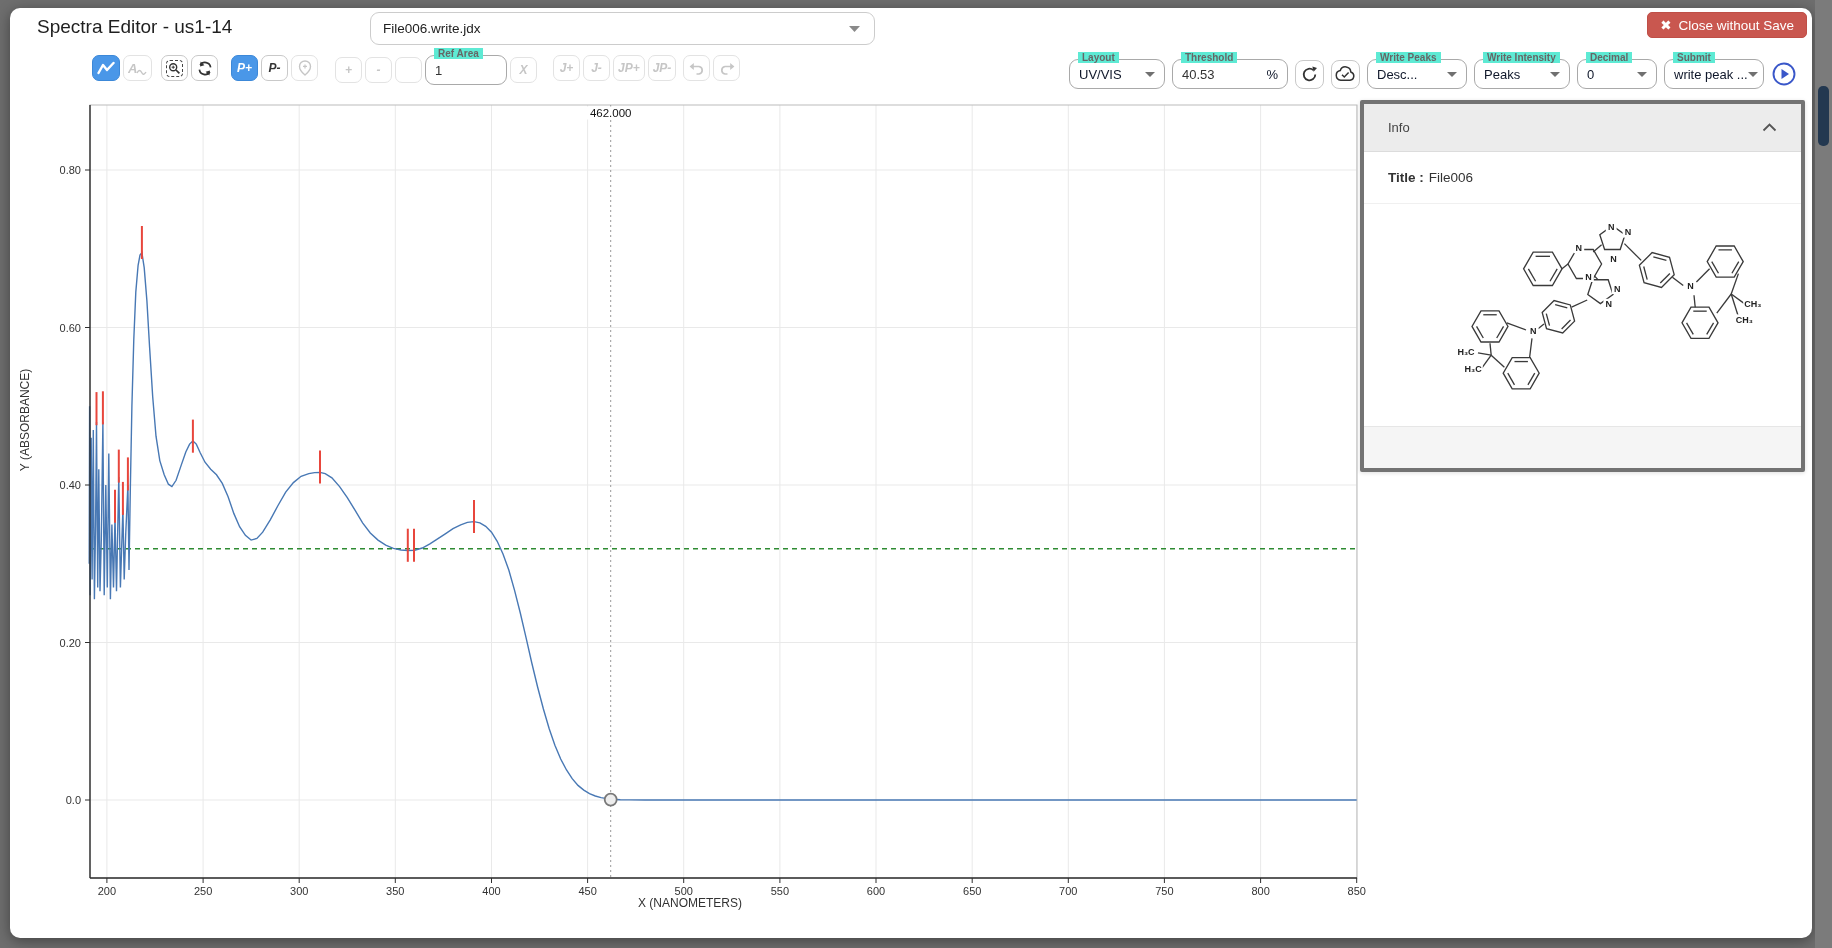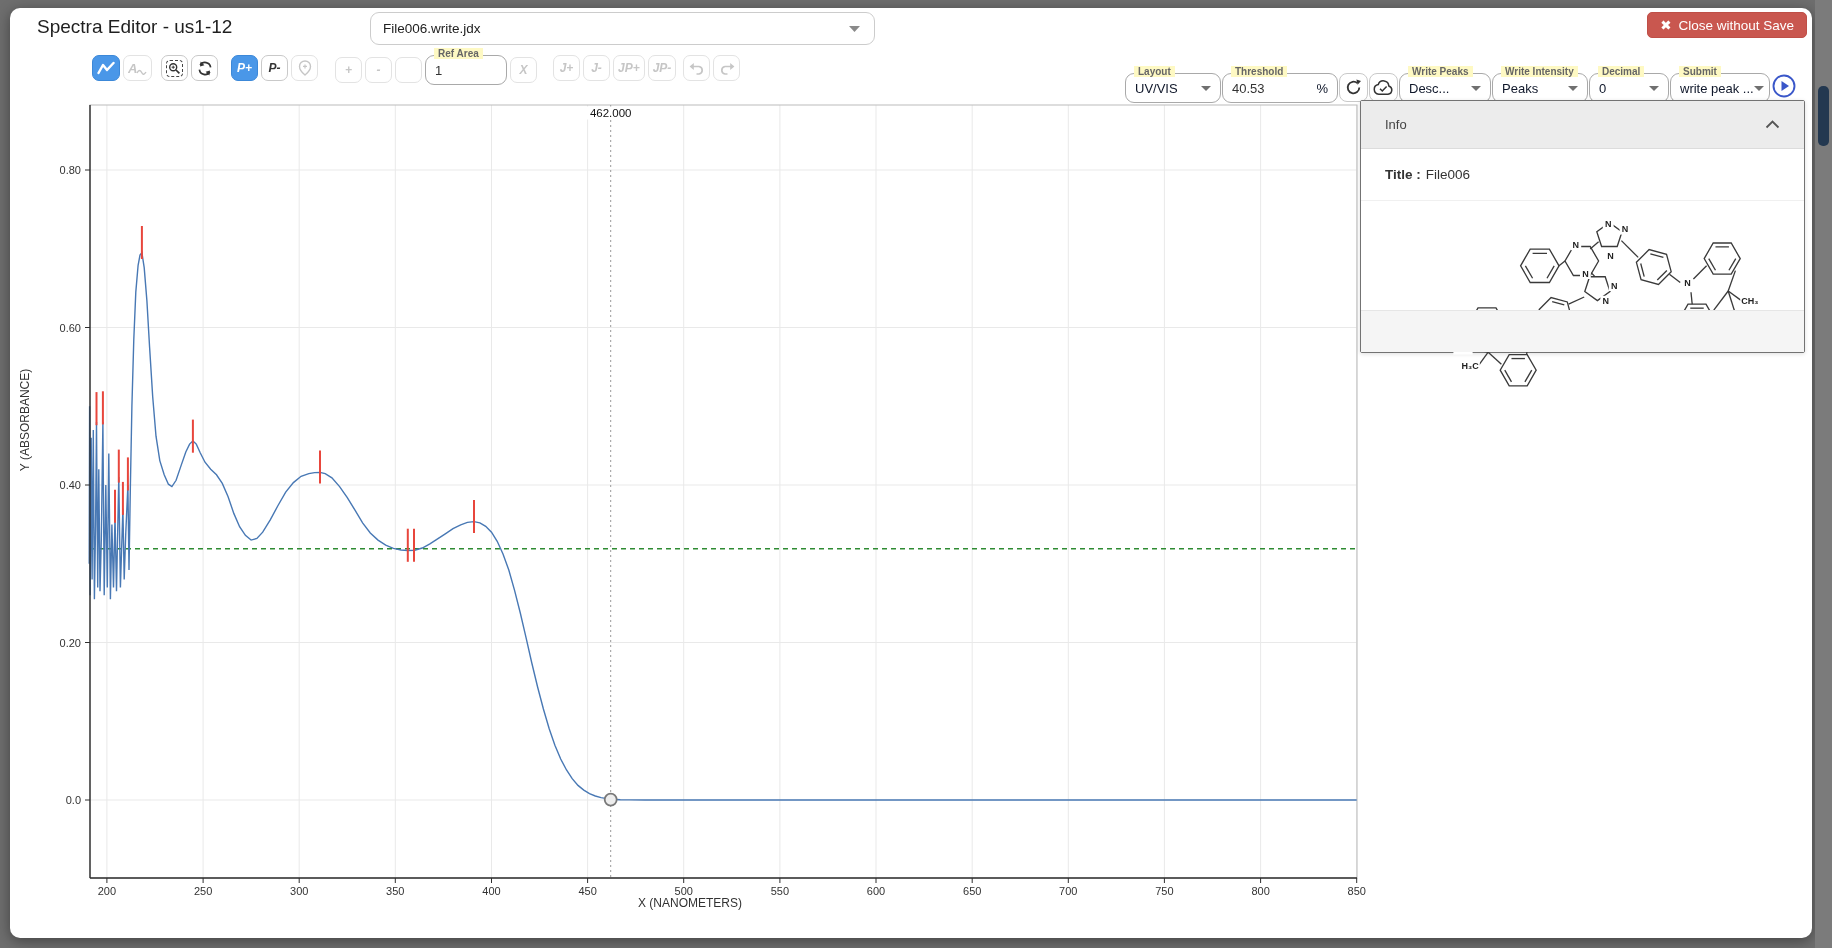--- a/index.html
+++ b/index.html
@@ -43,29 +43,29 @@
   .tbtn.active { background:#4a97e8; border-color:#3c88d8; color:#fff; }
   .tbtn.disabled { color:#c6c6c6; border-color:#e3e3e3; cursor:default; }
   .dashedbox { border:1.5px dashed #444; border-radius:4px; padding:1px; display:inline-flex; }
   .flip { transform:scaleX(-1); }
   
   .fset {
     position:relative; height:30px; border:1px solid #a9a9a9; border-radius:9px; background:#fff;
     display:flex; align-items:center; padding:0 9px;
   }
   .fset .lbl {
-    position:absolute; top:-8px; left:8px; background:#fef9c3; padding:0 4px;
+    position:absolute; top:-8px; left:8px; background:#5eead4; padding:0 4px;
     font-size:10px; font-weight:700; color:#666; font-style:normal; white-space:nowrap;
   }
   .fset input {
     border:none; outline:none; font-size:13px; color:#333; width:52px;
     font-family:"Liberation Sans",sans-serif; background:transparent;
   }
   .selval { font-size:13px; color:#0f172a; white-space:nowrap; }
-  .right-controls { position:absolute; right:14px; top:18px; display:flex; align-items:flex-start; gap:1px; }
+  .right-controls { position:absolute; right:14px; top:4px; display:flex; align-items:center; gap:7px; }
   .sq-btn {
     width:29px; height:29px; border:1px solid #c9c9c9; border-radius:8px; background:#fff;
     display:inline-flex; align-items:center; justify-content:center; cursor:pointer;
   }
   .play-btn { border:none; background:transparent; width:27px; height:27px; padding:0; display:inline-flex; cursor:pointer; }
   .caret { display:inline-flex; margin-left:9px; }
   .refarea-grp { position:absolute; left:325px; top:0; display:flex; align-items:center; }
   
   .chart-svg { position:absolute; left:18px; top:83px; }
   .grid   { stroke:#e9e9e9; stroke-width:1; }
@@ -76,22 +76,22 @@
   .curve  { fill:none; stroke-width:1.4; }
   .peak   { stroke-width:2; }
   .threshold { stroke-width:1.4; stroke-dasharray:5 4; }
   .cursor { stroke:#999; stroke-width:1; stroke-dasharray:2 3; }
   .cursor-dot { fill:#ededed; stroke:#787878; stroke-width:1.8; }
   .cursor-label { font-size:11.5px; fill:#111; font-family:"Liberation Sans",sans-serif; }
   .x-axis-label { position:absolute; left:530px; top:888px; width:300px; text-align:center; font-size:12px; color:#333; }
   .y-axis-label { position:absolute; left:8px; top:412px; transform-origin:0 0; transform:rotate(-90deg) translateX(-50%); white-space:nowrap; font-size:12px; color:#333; }
   
   .info {
-    position:absolute; left:1350px; top:92px; width:445px; height:253px;
-    background:#fff; border:1px solid #737373; border-radius:2px;
+    position:absolute; left:1350px; top:92px; width:445px; height:372px;
+    background:#fff; border:4px solid #737373; border-radius:2px;
     box-shadow:0 1px 4px rgba(0,0,0,.13);
   }
   .info-header {
     height:48px; background:#ececec; border-bottom:1px solid #dcdcdc;
     display:flex; align-items:center; justify-content:space-between; padding:0 24px;
     font-size:13px; color:#444; cursor:pointer;
   }
   .info-title-row {
     height:52px; border-bottom:1px solid #f0f0f0;
     display:flex; align-items:center; gap:5px; padding:0 24px; font-size:13.5px; color:#333;
@@ -104,21 +104,21 @@
   .mol-label { font-size:7.5px; font-weight:700; fill:#222; font-family:"Liberation Sans",sans-serif; }
   
   .scroll-track { position:absolute; right:0; top:0; width:17px; height:948px; background:#7b7b7b; }
   .scroll-thumb { position:absolute; right:3px; top:86px; width:11px; height:60px; background:#233850; border-radius:5px; cursor:pointer; }
 </style>
 </head>
 <body>
 
 <div class="card">
 
-  <div class="page-title">Spectra Editor - us1-12</div>
+  <div class="page-title">Spectra Editor - us1-14</div>
 
   <div class="file-select">
     <span>File006.write.jdx</span>
     <svg width="11" height="6" viewBox="0 0 11 6">
         <polygon points="0,0 11,0 5.5,6" fill="#8a8a8a"></polygon>
       </svg>
   </div>
 
   <button class="close-btn">
     <span>✖</span>
@@ -227,21 +227,21 @@
             <path d="M14.3 8.5 A5.8 5.8 0 1 1 12.4 4.2" fill="none" stroke="#333" stroke-width="1.8"></path>
             <polygon points="11.4,0.6 16,2 12.6,5.7" fill="#333"></polygon>
           </svg>
       </button>
       <button class="sq-btn">
         <svg width="21" height="16" viewBox="0 0 21 16">
             <path d="M5.7 14.2 H15 A4.2 4.2 0 0 0 15.8 6 A5.4 5.4 0 0 0 5.3 4.5 A4.9 4.9 0 0 0 5.7 14.2 Z" fill="none" stroke="#333" stroke-width="1.5"></path>
             <polyline points="7,8.7 9.3,11 13.6,6.6" fill="none" stroke="#333" stroke-width="1.5"></polyline>
           </svg>
       </button>
-      <div class="fset" style="width:92px">
+      <div class="fset" style="width:100px">
         <span class="lbl">Write Peaks</span>
         <span class="selval">Desc...</span>
         <span class="caret" style="margin-left:auto">
             <svg width="10" height="5" viewBox="0 0 10 5">
               <polygon points="0,0 10,0 5,5" fill="#707070"></polygon>
             </svg>
           </span>
       </div>
       <div class="fset" style="width:96px">
         <span class="lbl">Write Intensity</span>

